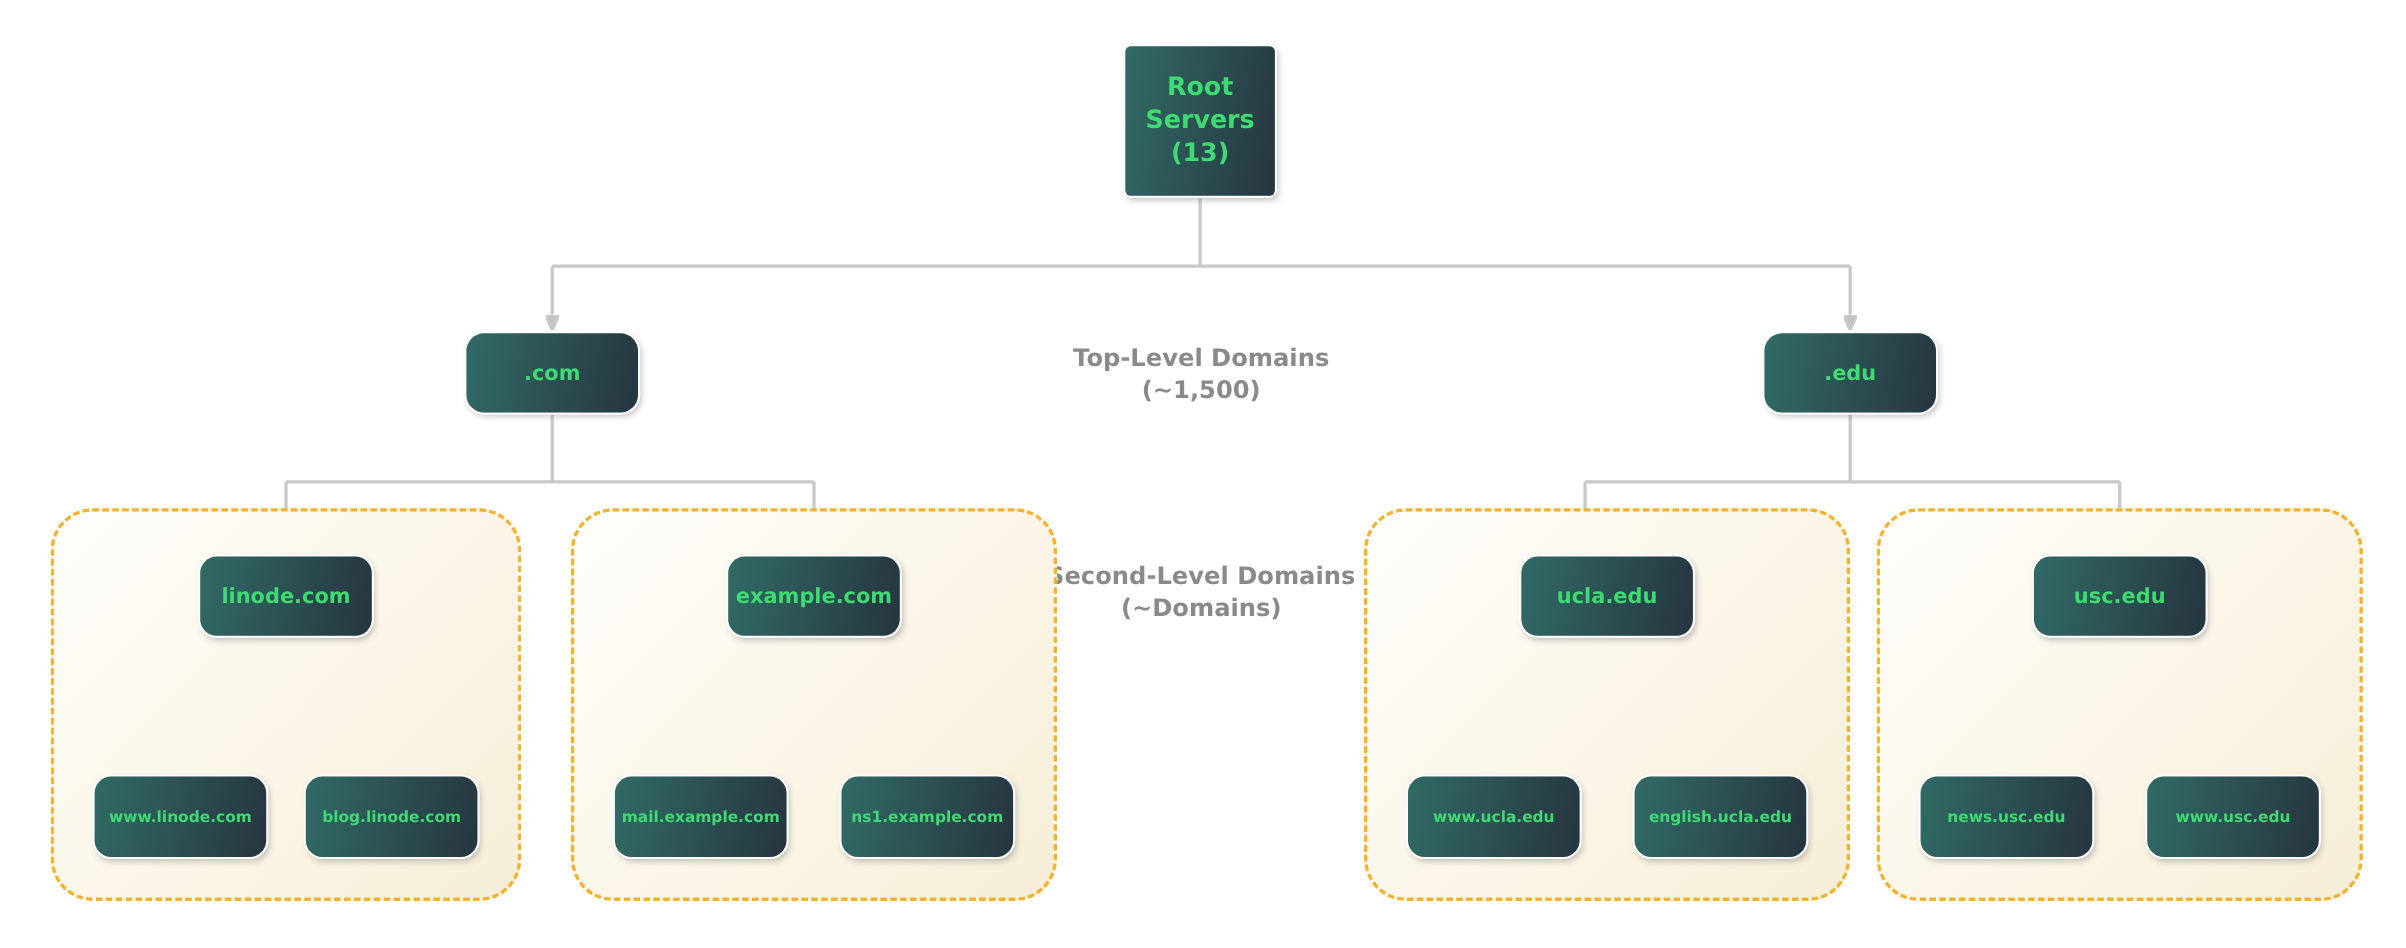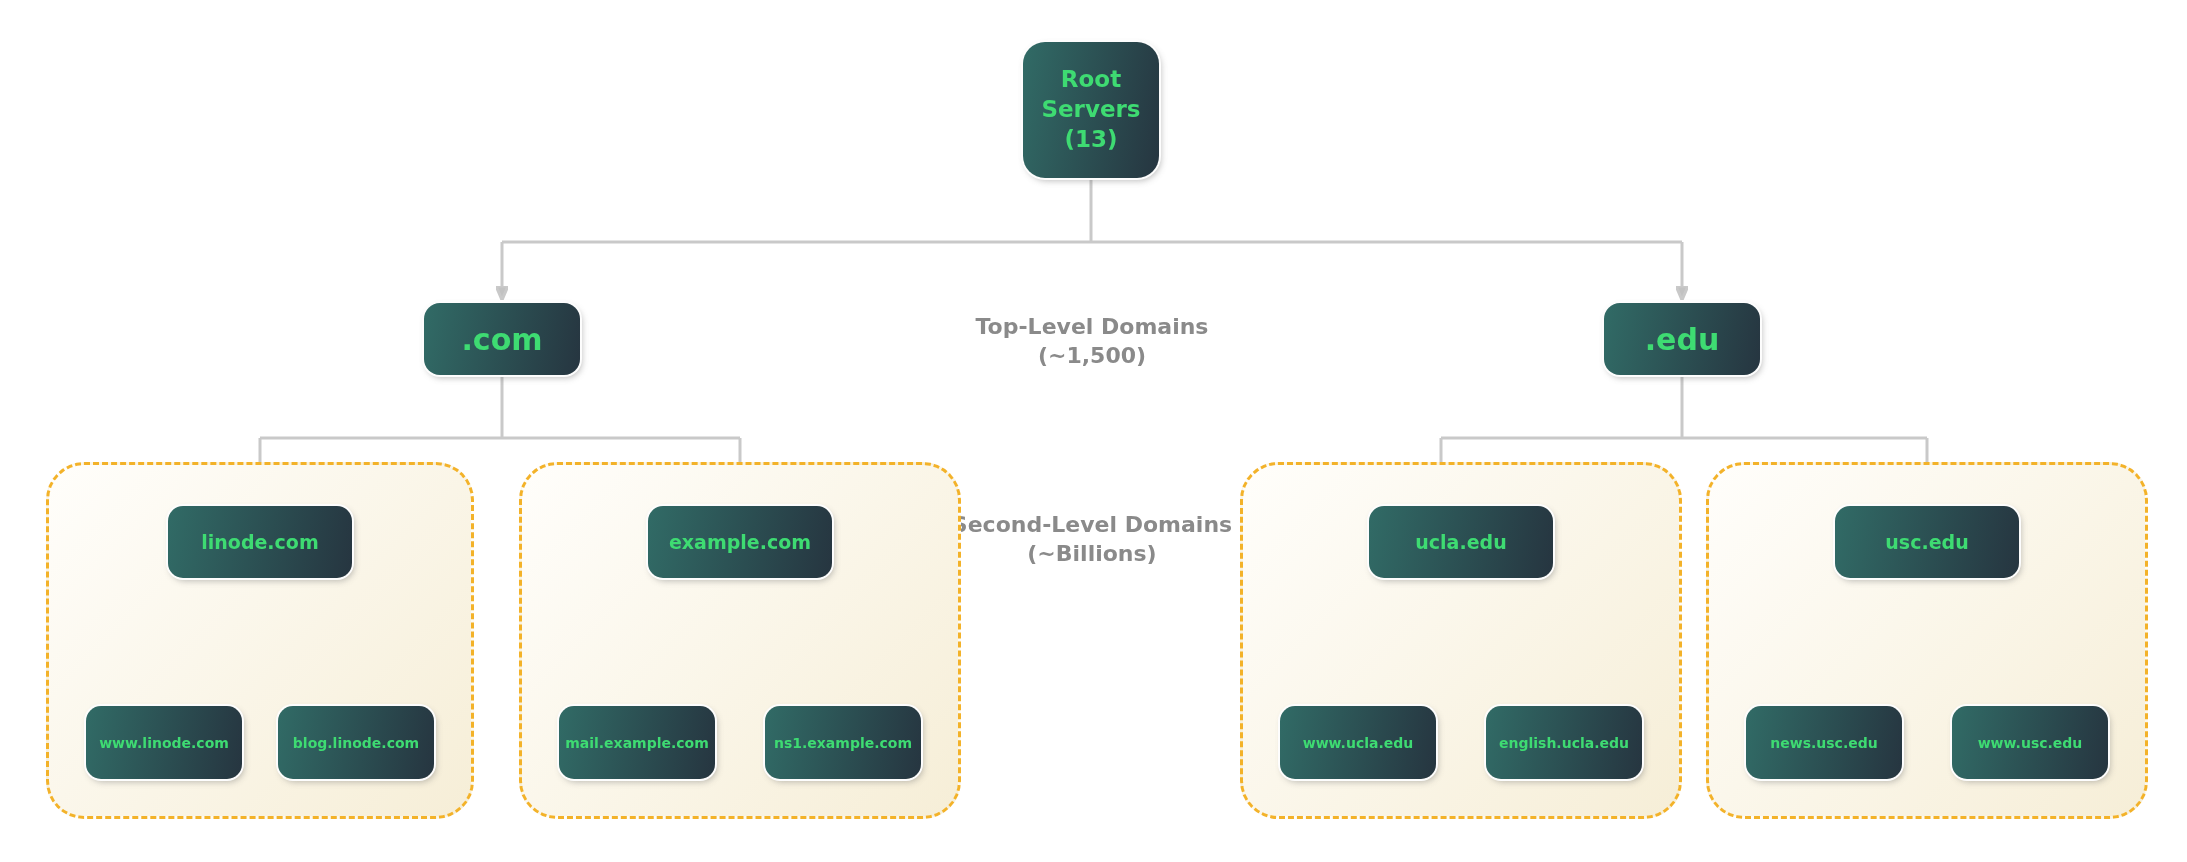--- a/index.html
+++ b/index.html
@@ -29,42 +29,42 @@
     display:flex;align-items:center;justify-content:center;
     background:linear-gradient(100deg,var(--node-grad-start) 0%,var(--node-grad-end) 100%);
     color:var(--node-text);
     font-weight:bold;text-align:center;
     box-shadow:0 0 0 2px #fdfdfd, 2px 3px 6px rgba(110,110,110,0.45);
     box-sizing:border-box;
     white-space:nowrap;
   }
   .node.root{
     left:1023px;top:42px;width:136px;height:136px;
-    border-radius:22px;font-size:23px;line-height:1.3;
+    border-radius:5px;font-size:23px;line-height:1.3;
     white-space:normal;padding:6px;
   }
-  .node.tld{width:156px;height:72px;top:303px;border-radius:16px;font-size:30px;}
+  .node.tld{width:156px;height:72px;top:303px;border-radius:16px;font-size:19px;}
   .node.tld.com{left:424px;}
   .node.tld.edu{left:1604px;}
 
   .group{
     position:absolute;top:462px;height:357px;
     border:3px dashed var(--group-border);
     border-radius:38px;
     background:linear-gradient(135deg,var(--group-bg-start) 0%,var(--group-bg-end) 100%);
     box-sizing:border-box;
   }
   .group.g1{left:46px;width:428px;}
   .group.g2{left:519px;width:442px;}
   .group.g3{left:1220px;width:442px;margin-left:20px;}
   .group.g4{left:1706px;width:442px;}
 
   .node.sld{
     left:50%;transform:translateX(-50%);
-    top:41px;width:184px;height:72px;
+    top:41px;width:156px;height:72px;
     border-radius:15px;font-size:19px;
   }
   .node.third{
     top:241px;width:156px;height:73px;
     border-radius:15px;font-size:14px;
   }
   .node.third.left{left:37px;}
   .node.third.right{right:37px;}
 
   .level-label{
@@ -127,21 +127,21 @@
 
   <div class="node tld com">.com</div>
   <div class="node tld edu">.edu</div>
 
   <div class="level-label tld-label">
     <div>Top-Level Domains</div>
     <div>(~1,500)</div>
   </div>
   <div class="level-label sld-label">
     <div>Second-Level Domains</div>
-    <div>(~Billions)</div>
+    <div>(~Domains)</div>
   </div>
 
   <div class="group g1">
     <div class="node sld">linode.com</div>
     <div class="node third left">www.linode.com</div>
     <div class="node third right">blog.linode.com</div>
   </div>
 
   <div class="group g2">
     <div class="node third left">mail.example.com</div>

